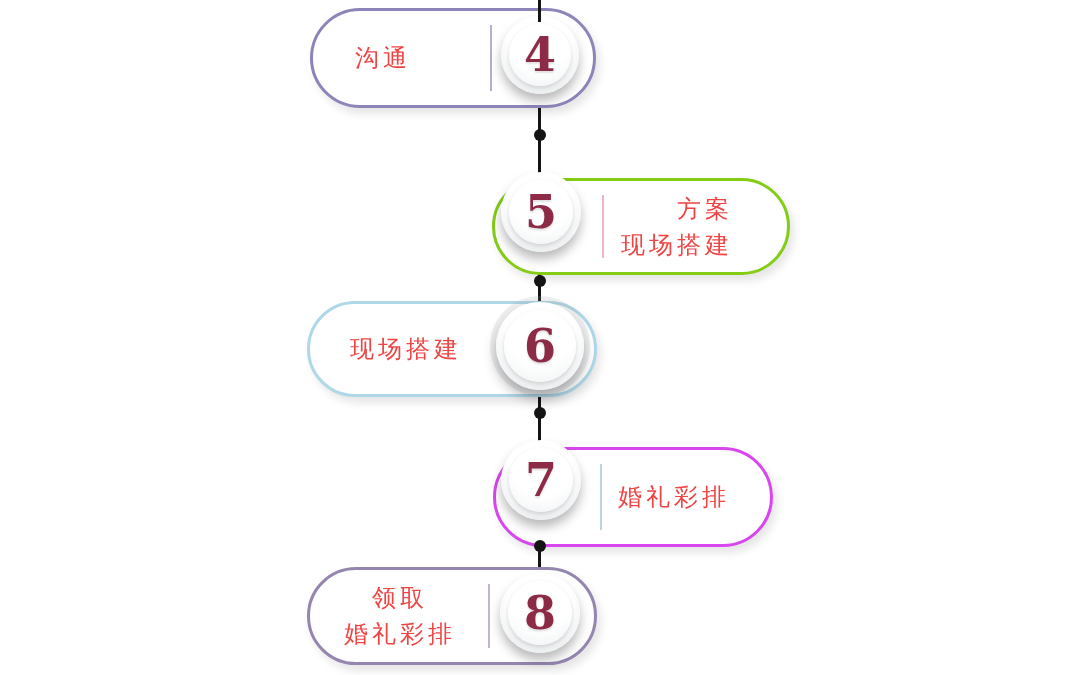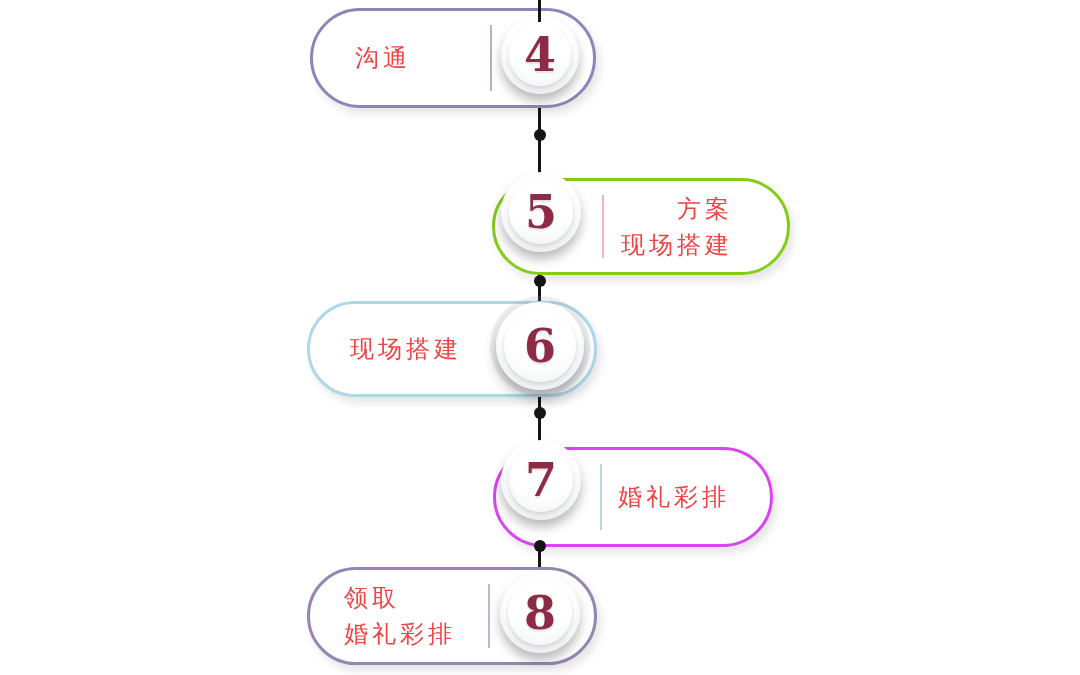--- a/index.html
+++ b/index.html
@@ -54,21 +54,21 @@
     position: absolute;
     border-radius: 60px;
     background: #ffffff;
     box-shadow: 4px 6px 9px rgba(0,0,0,0.10);
     z-index: 1;
   }
   .pill-4 { left: 310px; top: 8px;   width: 280px; height: 94px; border: 3px solid #8d85b9; }
   .pill-5 { left: 492px; top: 178px; width: 292px; height: 91px; border: 3px solid #84cc16; text-align: right; }
   .pill-6 { left: 307px; top: 301px; width: 284px; height: 90px; border: 3px solid #aed7e7; }
   .pill-7 { left: 493px; top: 447px; width: 274px; height: 94px; border: 3px solid #d946ef; }
-  .pill-8 { left: 307px; top: 567px; width: 284px; height: 92px; border: 3px solid #9586b0; }
+  .pill-8 { left: 307px; top: 567px; width: 284px; height: 92px; border: 3px solid #9586b0; text-align: center; }
 
   
   .label {
     position: absolute;
     top: 50%;
     transform: translateY(-50%);
     color: #ef4444;
     font-weight: 400;
     font-size: 24px;
     line-height: 36px;

